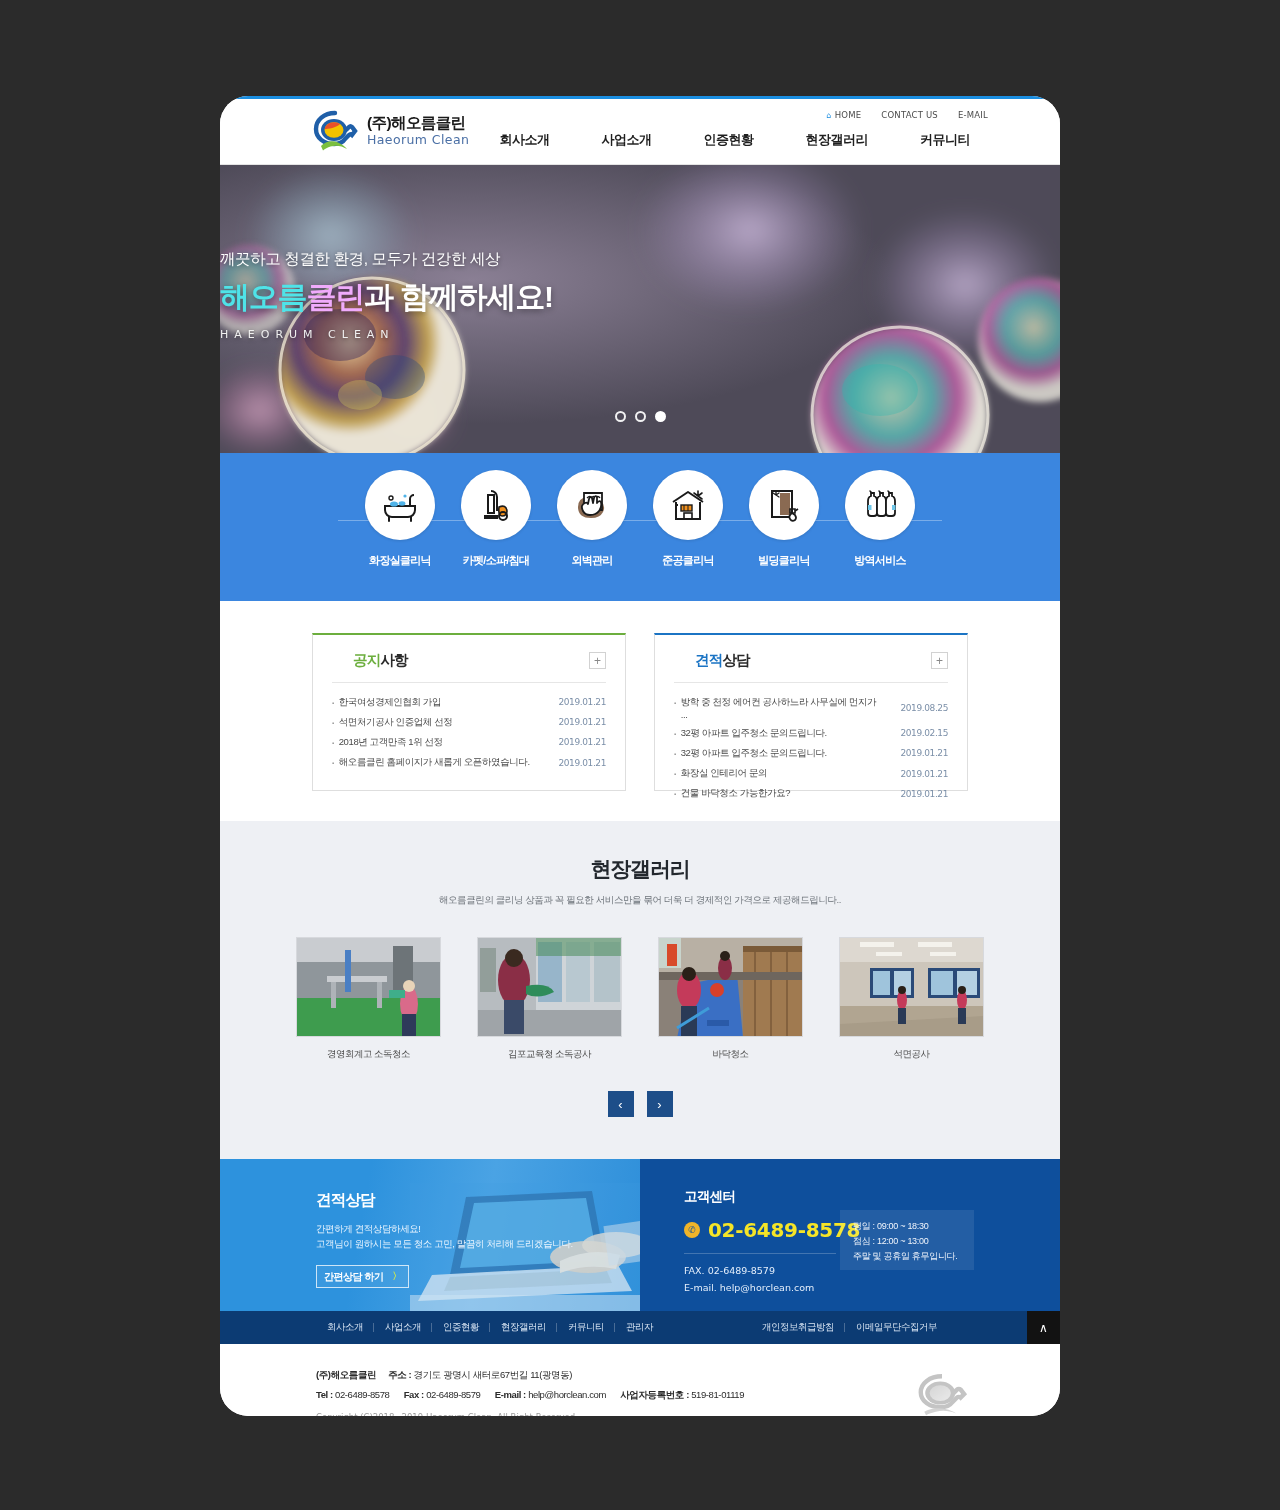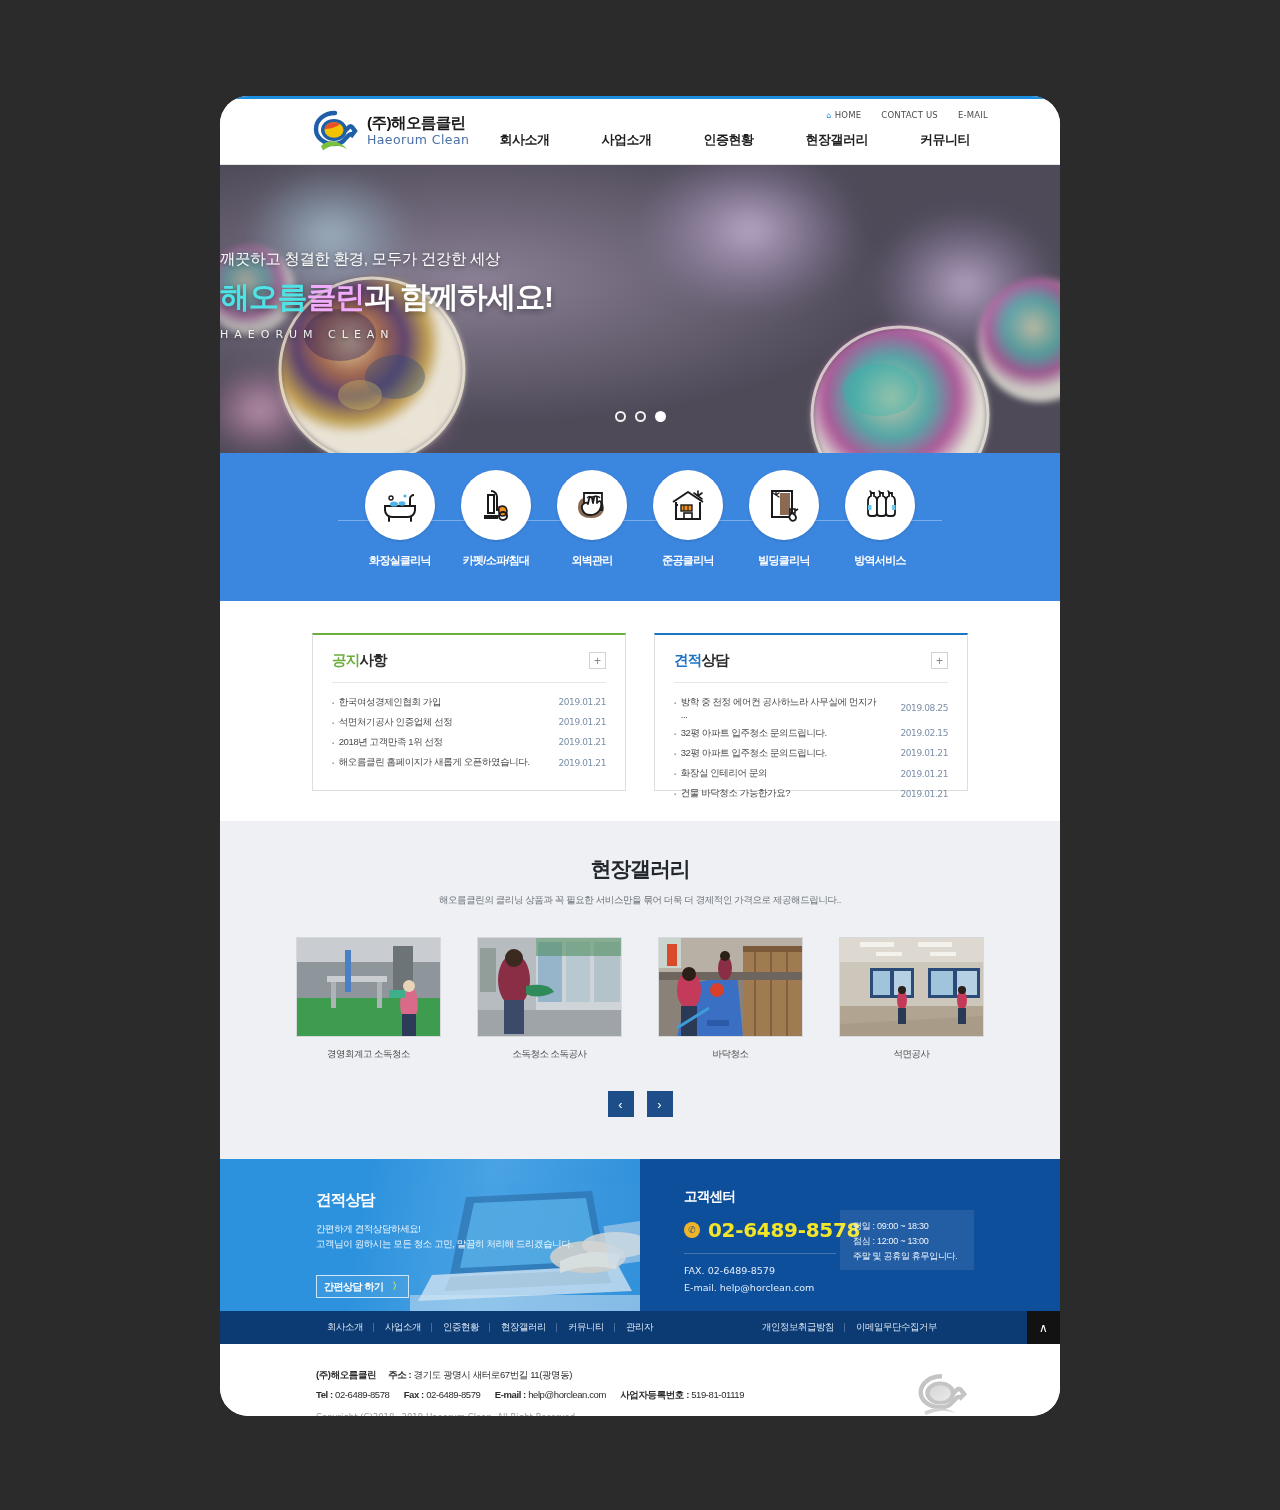--- a/index.html
+++ b/index.html
@@ -121,21 +121,21 @@
     width: 314px; height: 158px; background: #fff;
     border: 1px solid #dedede; border-top: 2px solid #6cae3e;
     padding: 16px 19px 0;
   }
   .board.b2 { border-top-color: #1b74c4; }
   .board-head {
     display: flex; justify-content: space-between; align-items: center;
     padding-bottom: 12px; border-bottom: 1px solid #e6e6e6;
   }
   .board-title { font-size: 14.5px; font-weight: bold; letter-spacing: -0.8px; color: #2a2a2a; }
-  .board-title .hl { color: #6cae3e; }
+  .board-title .hl { color: #6cae3e; margin-left: 21px; }
   .board.b2 .board-title .hl { color: #1b74c4; }
   .plus {
     width: 17px; height: 17px; border: 1px solid #d2d2d2;
     display: flex; align-items: center; justify-content: center;
     font-size: 12px; color: #888; background: #fff; cursor: pointer;
     line-height: 1;
   }
   .board ul { list-style: none; padding-top: 9px; }
   .board li {
     display: flex; justify-content: space-between; align-items: center;
@@ -180,21 +180,21 @@
   
   .cta { display: flex; height: 152px; }
   .cta-left {
     width: 420px; background: linear-gradient(100deg,#2d92dd 0%,#2d92dd 34%,#4aa3e4 62%,#2d8ed9 100%);
     position: relative; overflow: hidden; padding: 31px 0 0 96px;
   }
   .laptop { position: absolute; right: -10px; bottom: -4px; width: 240px; height: 132px; opacity: .85; }
   .cta-t { font-size: 15.5px; font-weight: bold; color: #fff; letter-spacing: -0.8px; position: relative; z-index: 2;}
   .cta-d { font-size: 9.5px; color: #eaf5ff; margin-top: 10px; line-height: 1.6; letter-spacing: -0.4px; position: relative; z-index: 2;}
   .cta-btn {
-    margin-top: 24px; width: 93px; height: 23px;
+    margin-top: 14px; width: 93px; height: 23px;
     border: 1px solid rgba(255,255,255,.75); background: rgba(255,255,255,.06);
     color: #fff; font-size: 10px; font-weight: bold; letter-spacing: -0.5px;
     display: flex; align-items: center; justify-content: center; gap: 9px;
     cursor: pointer; position: relative; z-index: 2; text-align: center;
   }
   .cta-btn .arw { color: #e2f23c; font-size: 9px; }
 
   .cta-right {
     flex: 1; background: #0e4f9c; padding: 29px 0 0 44px; position: relative;
   }
@@ -573,21 +573,21 @@
             <rect x="116" y="4" width="26" height="60" fill="#9eb4c0" opacity=".55"></rect>
             <rect x="58" y="0" width="87" height="18" fill="#4a8c5a" opacity=".55"></rect>
             <rect y="72" width="145" height="28" fill="#9fa4a8"></rect>
             <ellipse cx="36" cy="42" rx="16" ry="26" fill="#8a2e46"></ellipse>
             <circle cx="36" cy="20" r="9" fill="#3a2a20"></circle>
             <rect x="26" y="62" width="20" height="34" fill="#3a4a68"></rect>
             <path d="M48 48 q22 -4 28 6 q-16 8 -28 2z" fill="#2f8c5a"></path>
             <rect x="2" y="10" width="16" height="44" fill="#7a8a80" opacity=".6"></rect>
           </svg>
         </div>
-        <div class="gal-cap">소독청소 소독공사</div>
+        <div class="gal-cap">김포교육청 소독공사</div>
       </div>
 
       <div class="gal-item">
         <div class="gal-img">
           <svg width="145" height="100" viewBox="0 0 145 100">
             <rect width="145" height="100" fill="#8a8178"></rect>
             <rect width="145" height="34" fill="#b8b0a4"></rect>
             <rect x="0" y="0" width="22" height="30" fill="#c8d4cc"></rect>
             <rect x="84" y="8" width="61" height="92" fill="#a07a50"></rect>
             <path d="M84 8 h61 v6 h-61z" fill="#7a5a38"></path>

